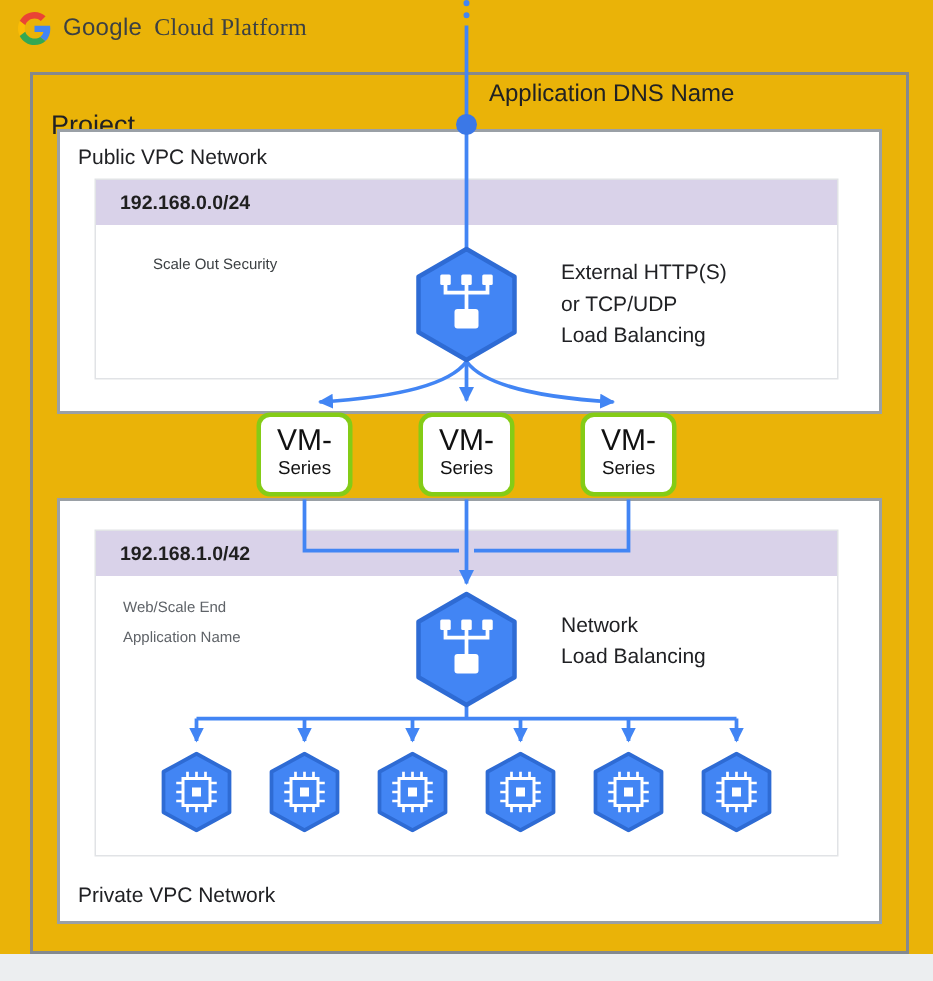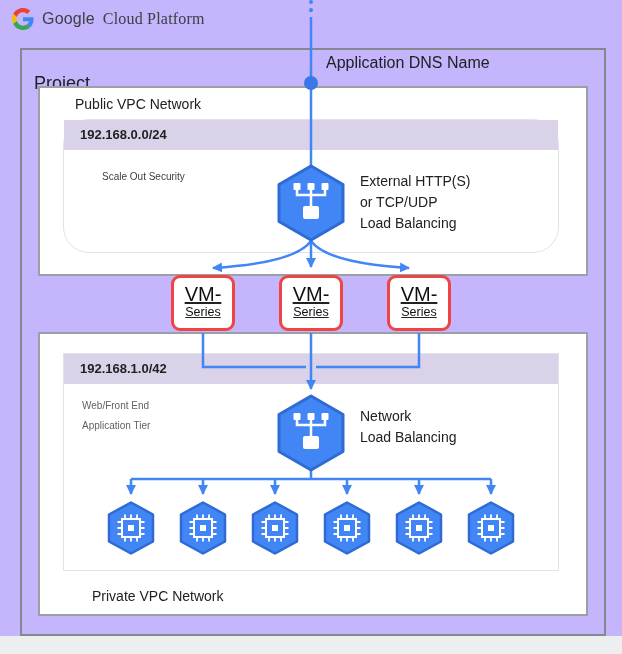--- a/index.html
+++ b/index.html
@@ -3,58 +3,58 @@
 <meta charset="utf-8">
 <style>
   html,body{margin:0;padding:0;}
   body{
     width:622px;height:654px;
     background:#ffffff;
     font-family:"Liberation Sans", sans-serif;
     color:#202124;
     overflow:hidden;
   }
-  .page{position:relative;width:622px;height:654px;background:#c4b5fd;}
+  .page{position:relative;width:622px;height:654px;background:#eab308;}
   .abs{position:absolute;}
 
   
   .logo{left:12px;top:8px;display:flex;align-items:center;gap:8px;z-index:20;}
   .logo .brand{font-size:16px;font-weight:500;color:#3c4043;letter-spacing:.2px;}
   .logo .product{font-size:16px;font-weight:400;color:#3c4043;letter-spacing:.2px;font-family:Liberation Serif, serif;}
 
   
   .project-box{left:20px;top:48px;width:582px;height:584px;border:2px solid #84898e;background:transparent;z-index:1;}
   .project-label{position:absolute;left:12px;top:23px;font-size:18px;color:#202124;}
 
   .vpc-box{border:2px solid #9aa0a6;background:#ffffff;z-index:1;}
   .vpc-public{left:38px;top:86px;width:546px;height:186px;}
   .vpc-private{left:38px;top:332px;width:546px;height:280px;}
   .vpc-title{position:absolute;left:12px;font-size:14px;color:#202124;}
-  .vpc-title.top{top:8px;margin-left:23px;}
-  .vpc-title.bottom{bottom:10px;margin-left:40px;}
+  .vpc-title.top{top:8px;}
+  .vpc-title.bottom{bottom:10px;}
 
   .subnet-panel{position:absolute;border:1px solid #e1e3e6;background:#ffffff;}
-  .panel-public{left:23px;top:31px;width:494px;height:132px;border-radius:26px;}
+  .panel-public{left:23px;top:31px;width:494px;height:132px;}
   .panel-private{left:23px;top:19px;width:494px;height:216px;}
   .subnet-banner{height:30px;background:#d9d2e9;line-height:30px;padding-left:16px;
     font-size:13px;font-weight:bold;color:#1f1f1f;}
   .subnet-name{position:absolute;font-size:10px;color:#3c4043;line-height:20px;}
   .subnet-name.public{left:38px;top:47px;}
   .subnet-name.private{left:18px;top:42px;color:#5f6368;}
 
   
   .dns-label{left:326px;top:54px;font-size:16px;color:#202124;z-index:12;}
   .lb-label{font-size:14px;line-height:21px;color:#202124;z-index:12;}
-  .lb-label span{display:block;}
+  .lb-label span{display:block;margin-left:14px;}
   .lb-ext{left:360px;top:171px;}
   .lb-int{left:360px;top:406px;}
 
   
-  .vm-box{width:64px;height:56px;border:3px solid #ef4444;border-radius:9px;background:#ffffff;
-    z-index:10;text-align:center;padding-top:5px;box-sizing:border-box;text-decoration:underline;}
+  .vm-box{width:64px;height:56px;border:3px solid #84cc16;border-radius:9px;background:#ffffff;
+    z-index:10;text-align:center;padding-top:5px;box-sizing:border-box;}
   .vm-box .l1{display:block;font-size:20px;font-weight:500;color:#111;line-height:22px;}
   .vm-box .l2{display:block;font-size:12.5px;font-weight:500;color:#111;line-height:14px;}
 
   
   .hex{z-index:10;line-height:0;}
 
   
   svg.connectors{position:absolute;left:0;top:0;z-index:5;pointer-events:none;}
 
   .footer-strip{left:0;top:636px;width:622px;height:18px;background:#eceef0;z-index:0;}
@@ -93,22 +93,22 @@
     </div>
   </div>
 
   <div class="abs vpc-box vpc-private">
     <div class="vpc-title bottom">Private VPC Network</div>
     <div class="subnet-panel panel-private">
       <div class="subnet-banner">
         <span>192.168.1.0/42</span>
       </div>
       <div class="subnet-name private">
-        <span style="display:block">Web/Front End</span>
-        <span style="display:block">Application Tier</span>
+        <span style="display:block">Web/Scale End</span>
+        <span style="display:block">Application Name</span>
       </div>
     </div>
   </div>
 
   <svg class="connectors" width="622" height="654">
     <defs>
       <marker id="arrow" markerUnits="userSpaceOnUse" markerWidth="12" markerHeight="11" refX="9" refY="5" orient="auto">
         <path d="M0,0 L10,5 L0,10 Z" fill="#4285F4"></path>
       </marker>
     </defs>

